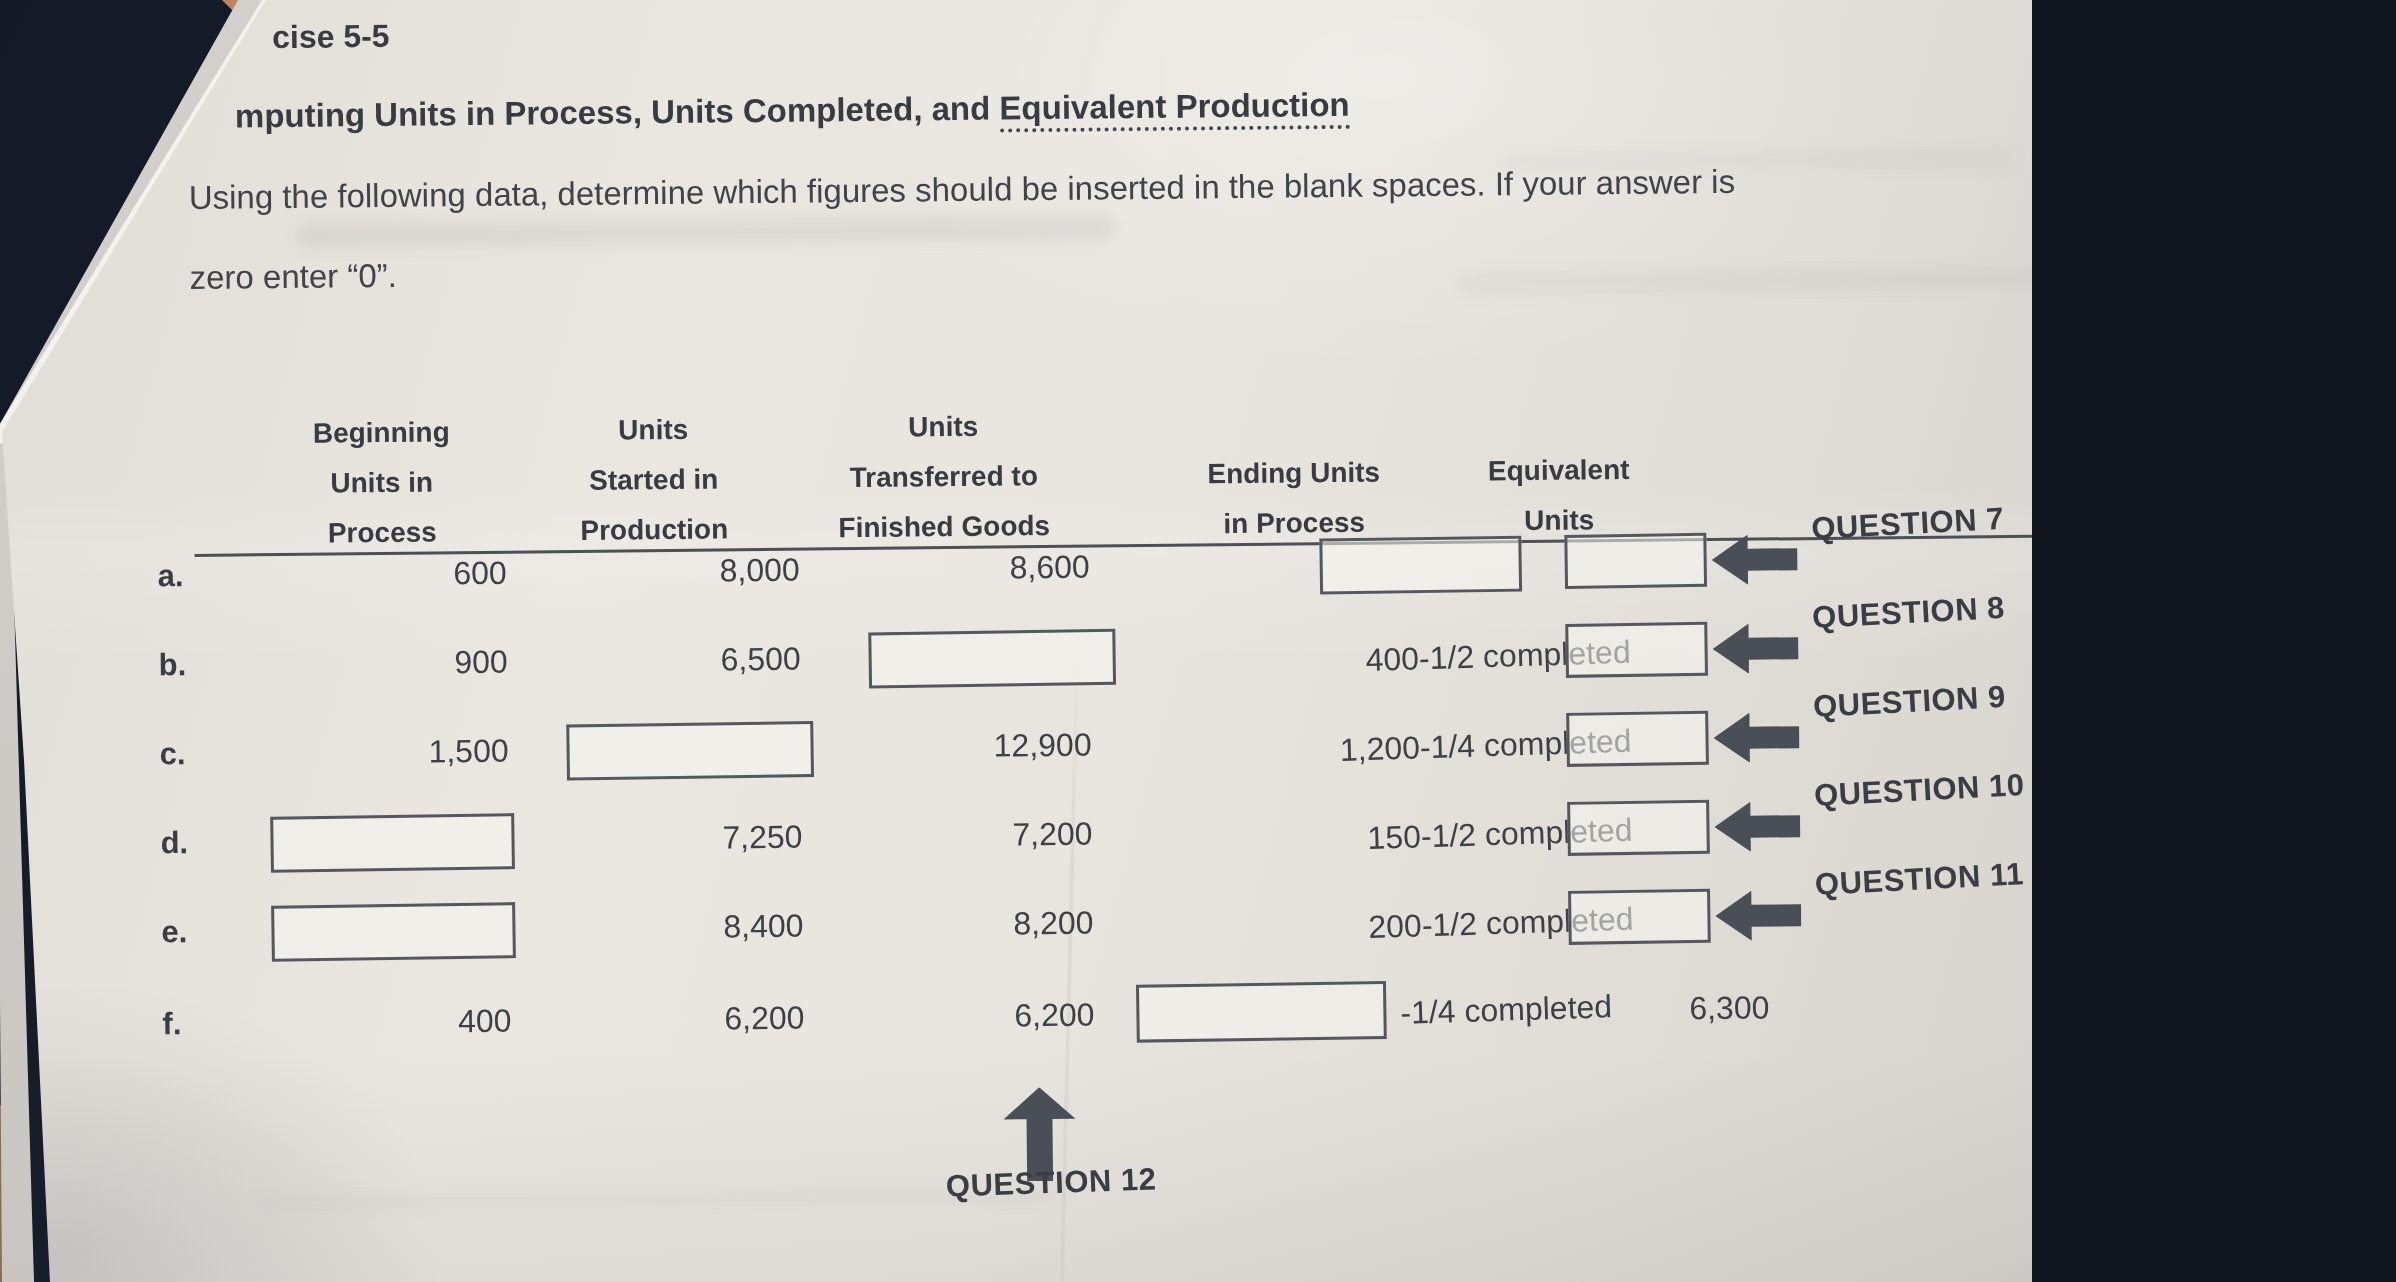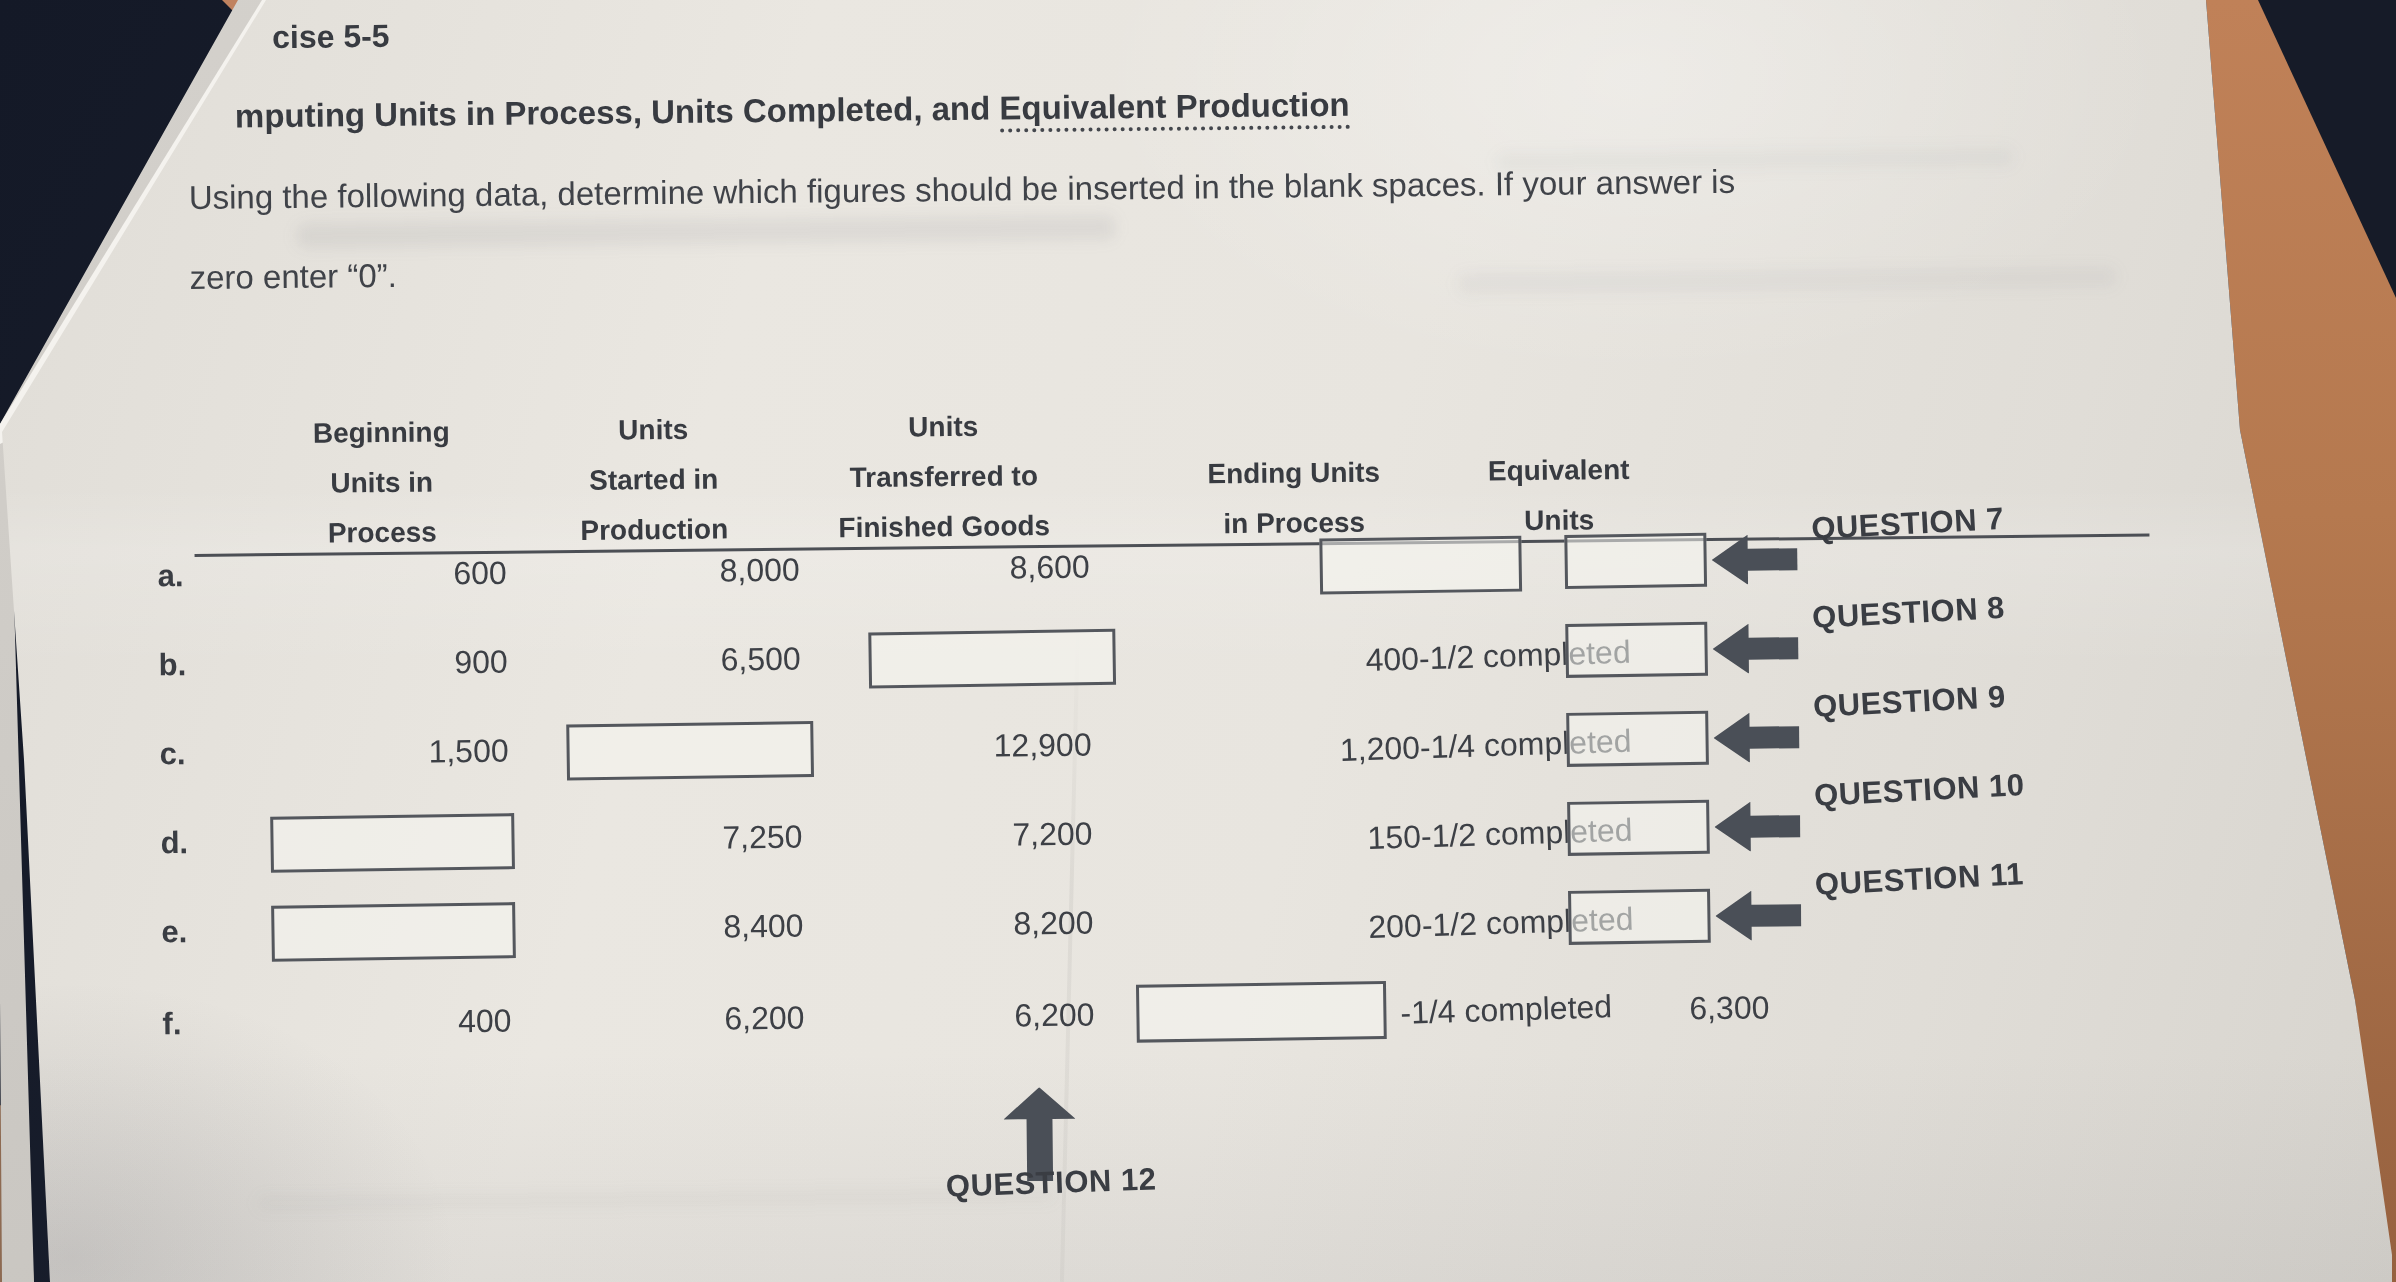--- a/index.html
+++ b/index.html
@@ -1,17 +1,17 @@
 <!DOCTYPE html>
 <html><head>
 <meta charset="utf-8">
 <style>
   html,body{margin:0;padding:0;background:#11151f;}
   .scene{
-    position:relative;width:2396px;height:1282px;overflow:hidden;
+    position:relative;width:2032px;height:1282px;overflow:hidden;
     background:linear-gradient(115deg,#141927 0%,#1a202e 45%,#161b28 100%);
     font-family:"Liberation Sans", sans-serif;
   }
   
   .desk-right{
     position:absolute;inset:0;
     background:linear-gradient(180deg,#c08158 0%,#b5794f 40%,#96613f 100%);
     clip-path:polygon(2206px 0px,2396px 0px,2396px 1282px,2390px 1282px,2355px 1000px,2240px 430px);
   }
   .navy-corner{

